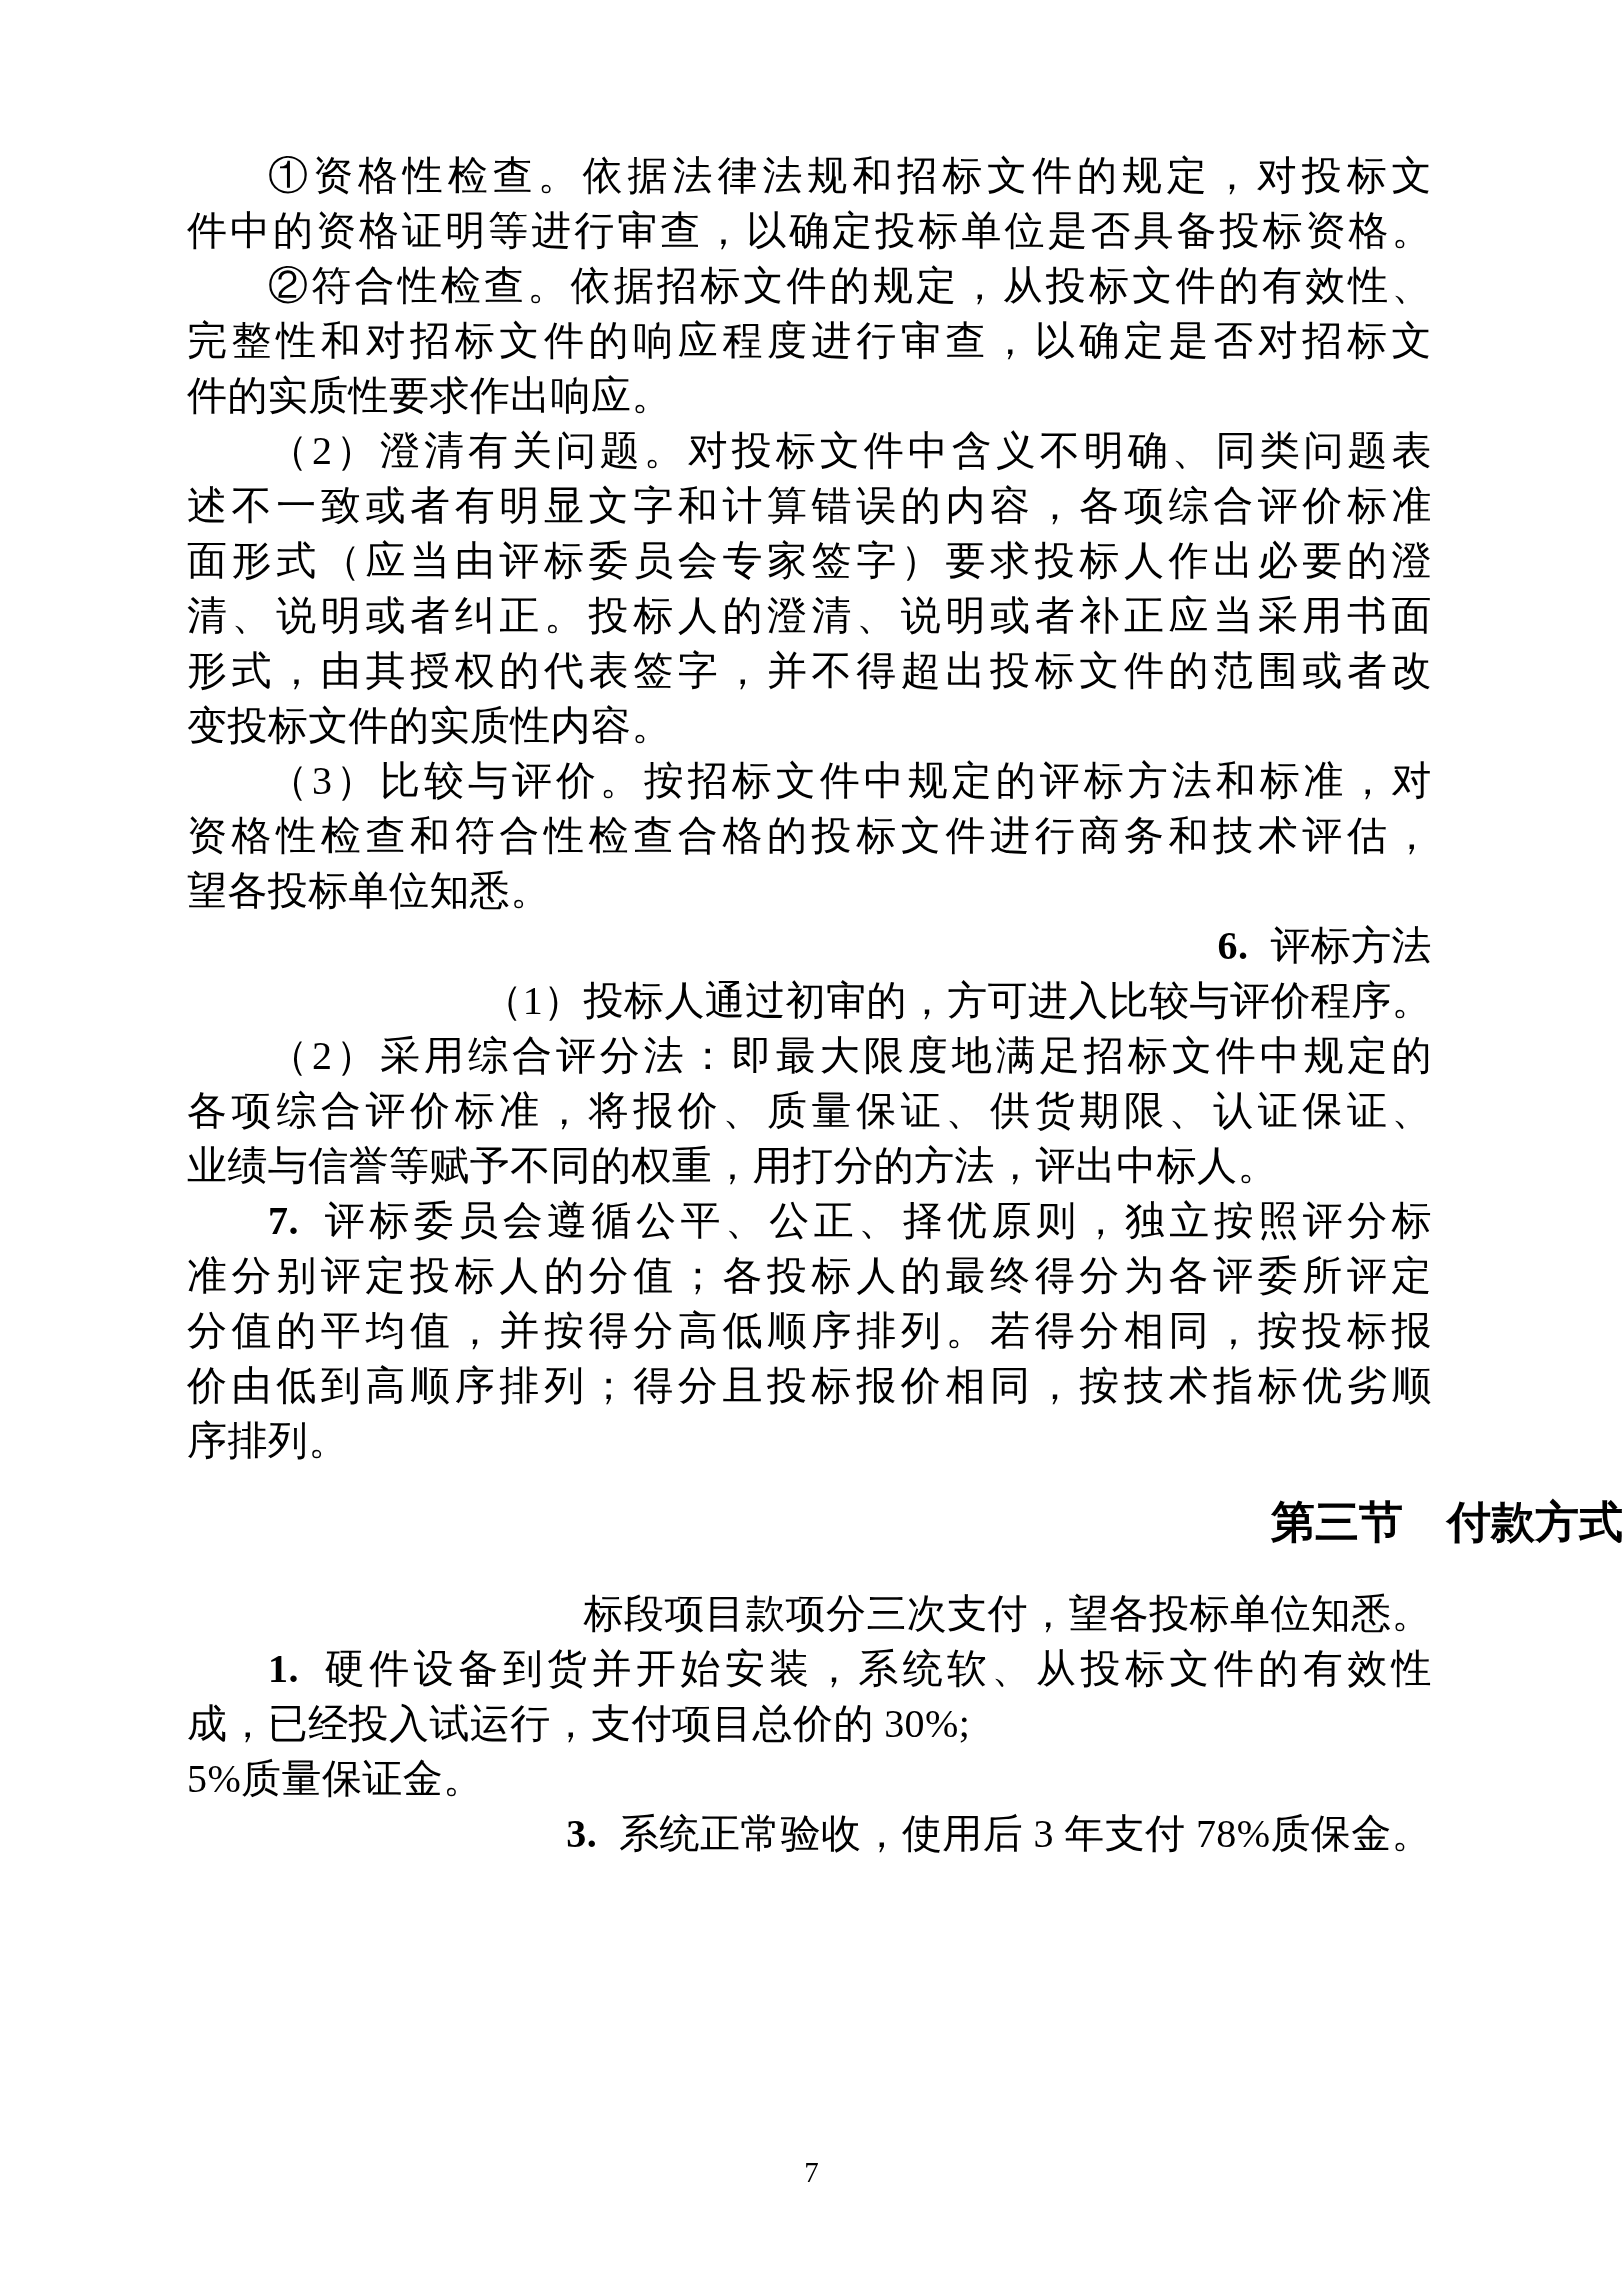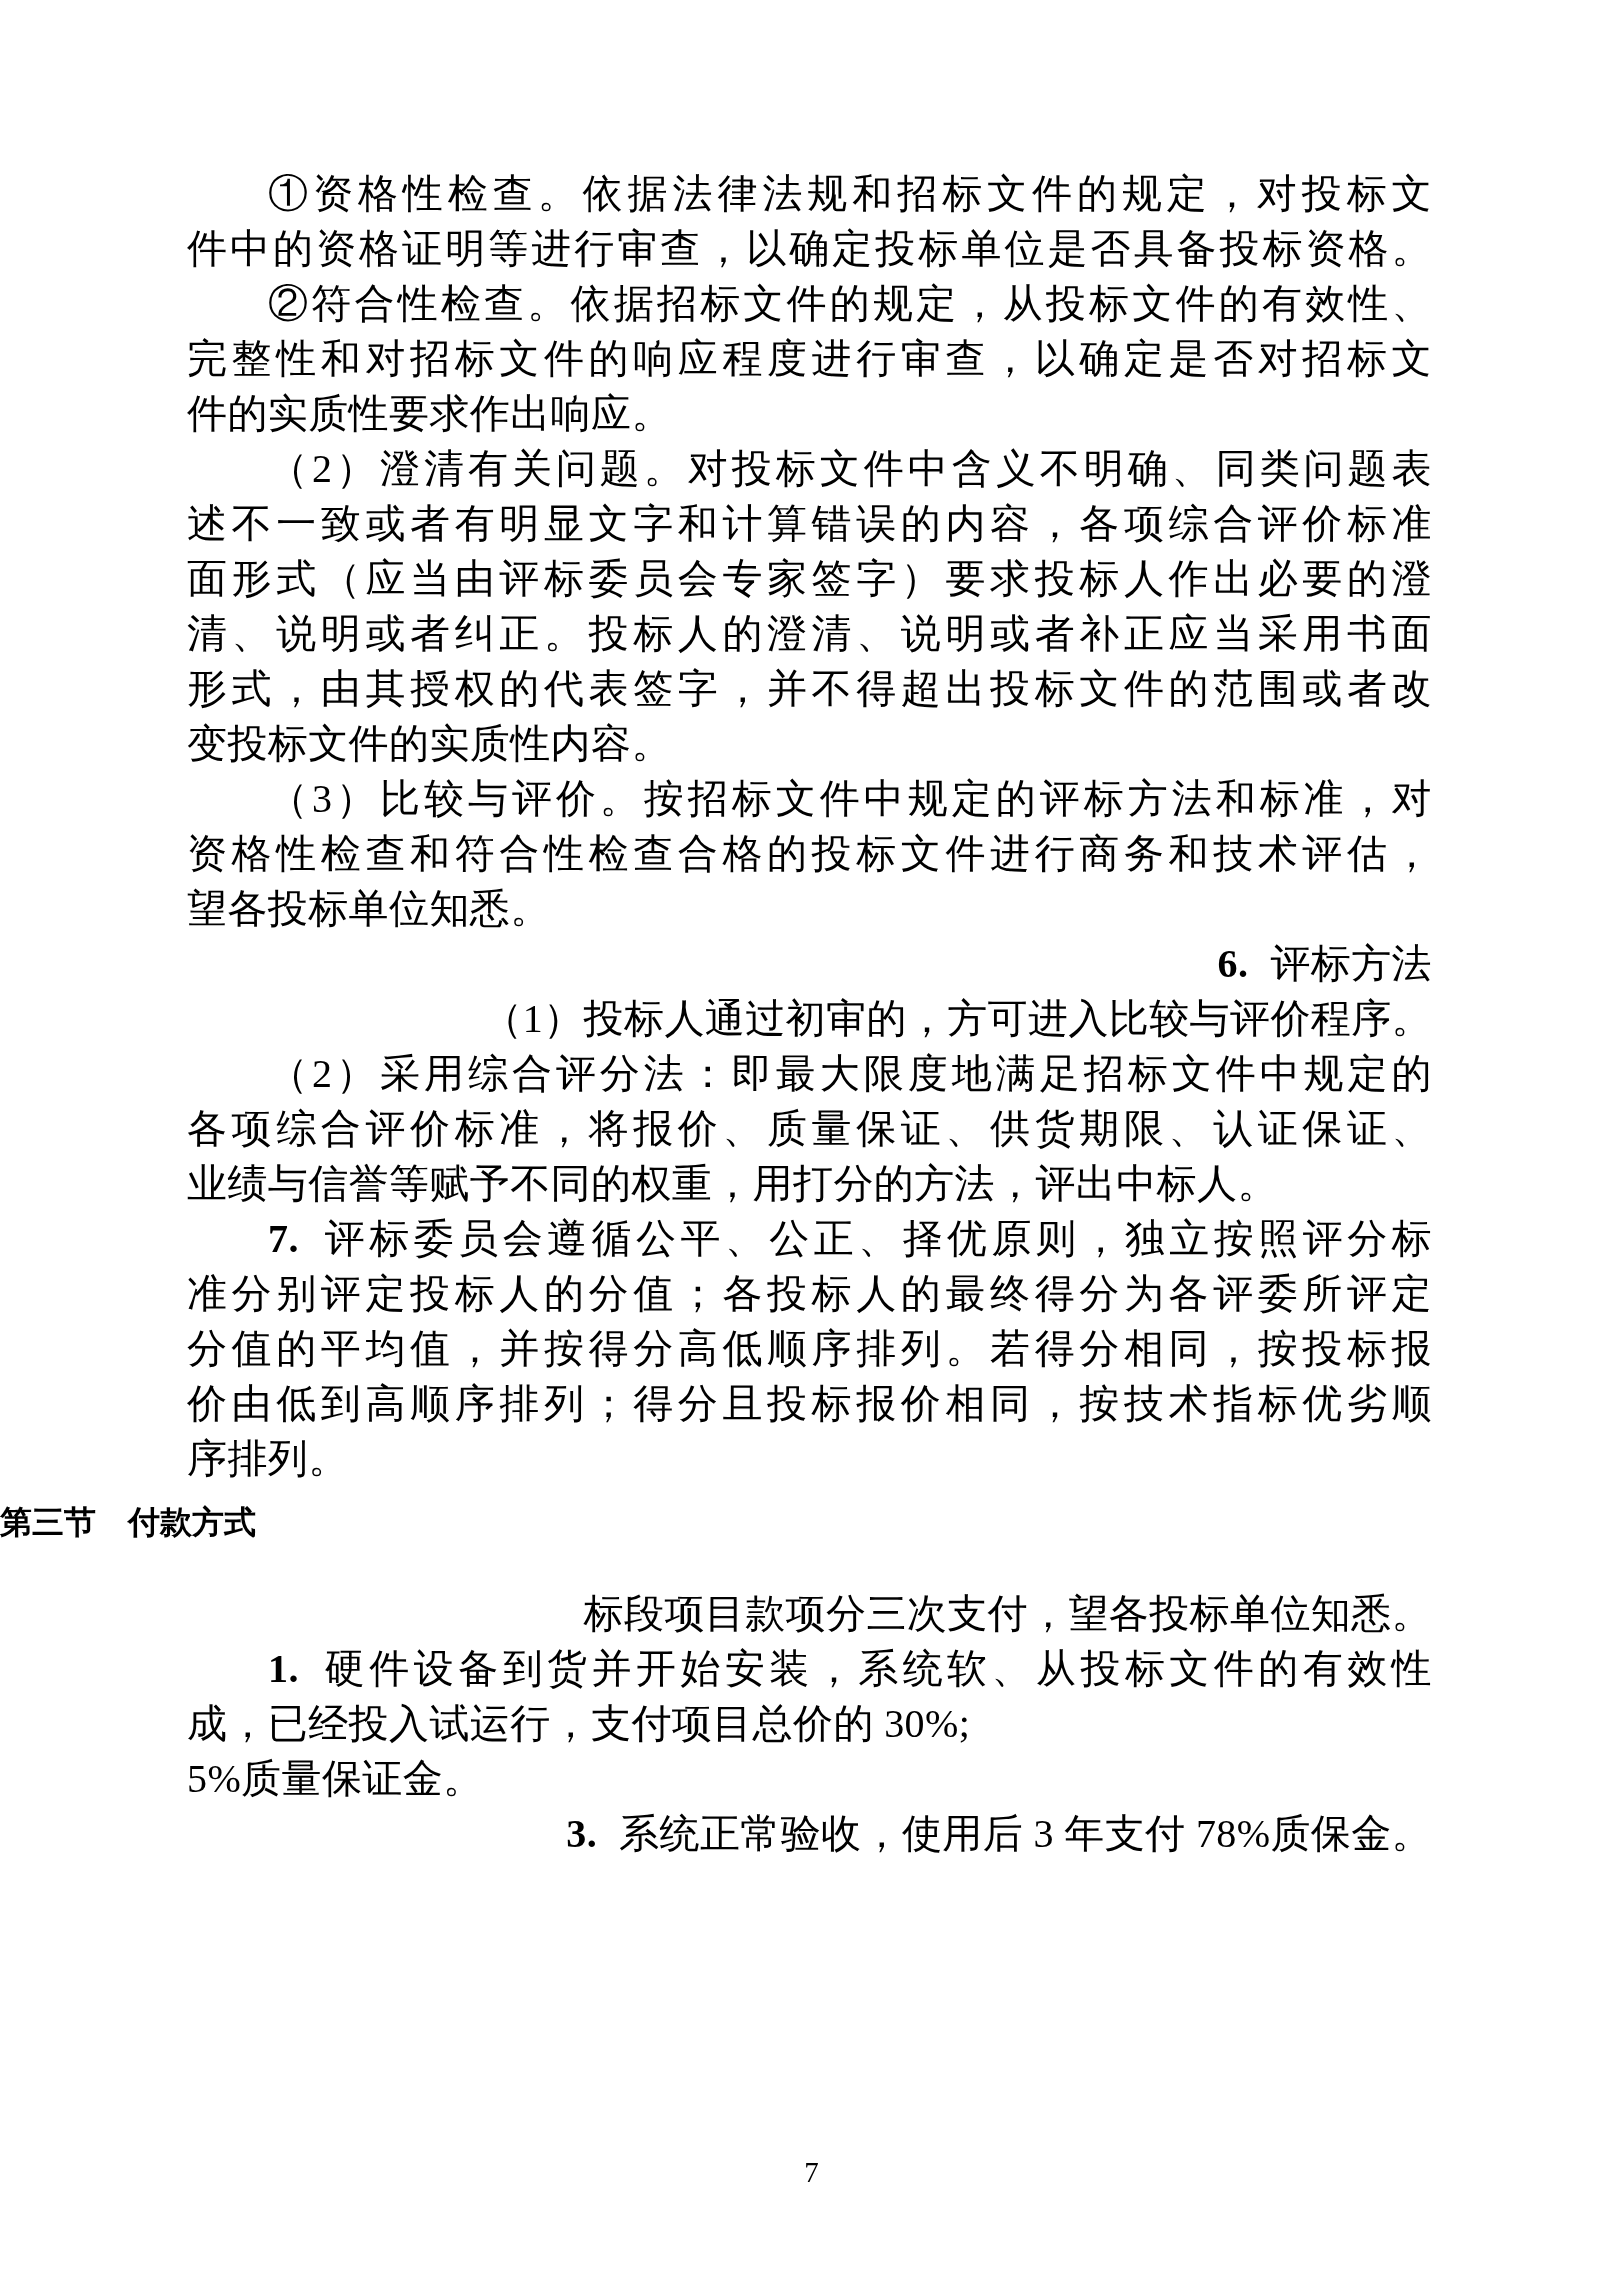--- a/index.html
+++ b/index.html
@@ -10,21 +10,21 @@
     background: #ffffff;
     color: #000000;
     font-family: "Liberation Serif", "DejaVu Serif", serif;
     overflow: hidden;
   }
   .textblock {
     position: absolute;
     left: 187px;
     width: 1245px;
   }
-  .tb1 { top: 166px; }
+  .tb1 { top: 148px; }
   .tb2 { top: 1586px; }
   .line {
     height: 55px;
     line-height: 55px;
     font-size: 40px;
     letter-spacing: 0.4px;
     text-align: left;
   }
   .ind { text-indent: 81px; text-align: right; }
   .just {
@@ -34,24 +34,24 @@
   }
   .num {
     font-weight: bold;
     margin-right: 22px;
   }
   .heading {
     position: absolute;
     top: 1492px;
     left: 0;
     width: 100%;
-    text-align: left;
+    text-align: right;
     font-family: "Liberation Sans", "DejaVu Sans", sans-serif;
     font-weight: bold;
-    font-size: 32px;
+    font-size: 44px;
     line-height: 60px;
   }
   .pagenum {
     position: absolute;
     top: 2153px;
     left: 0;
     width: 100%;
     text-align: center;
     font-size: 29px;
     line-height: 38px;

